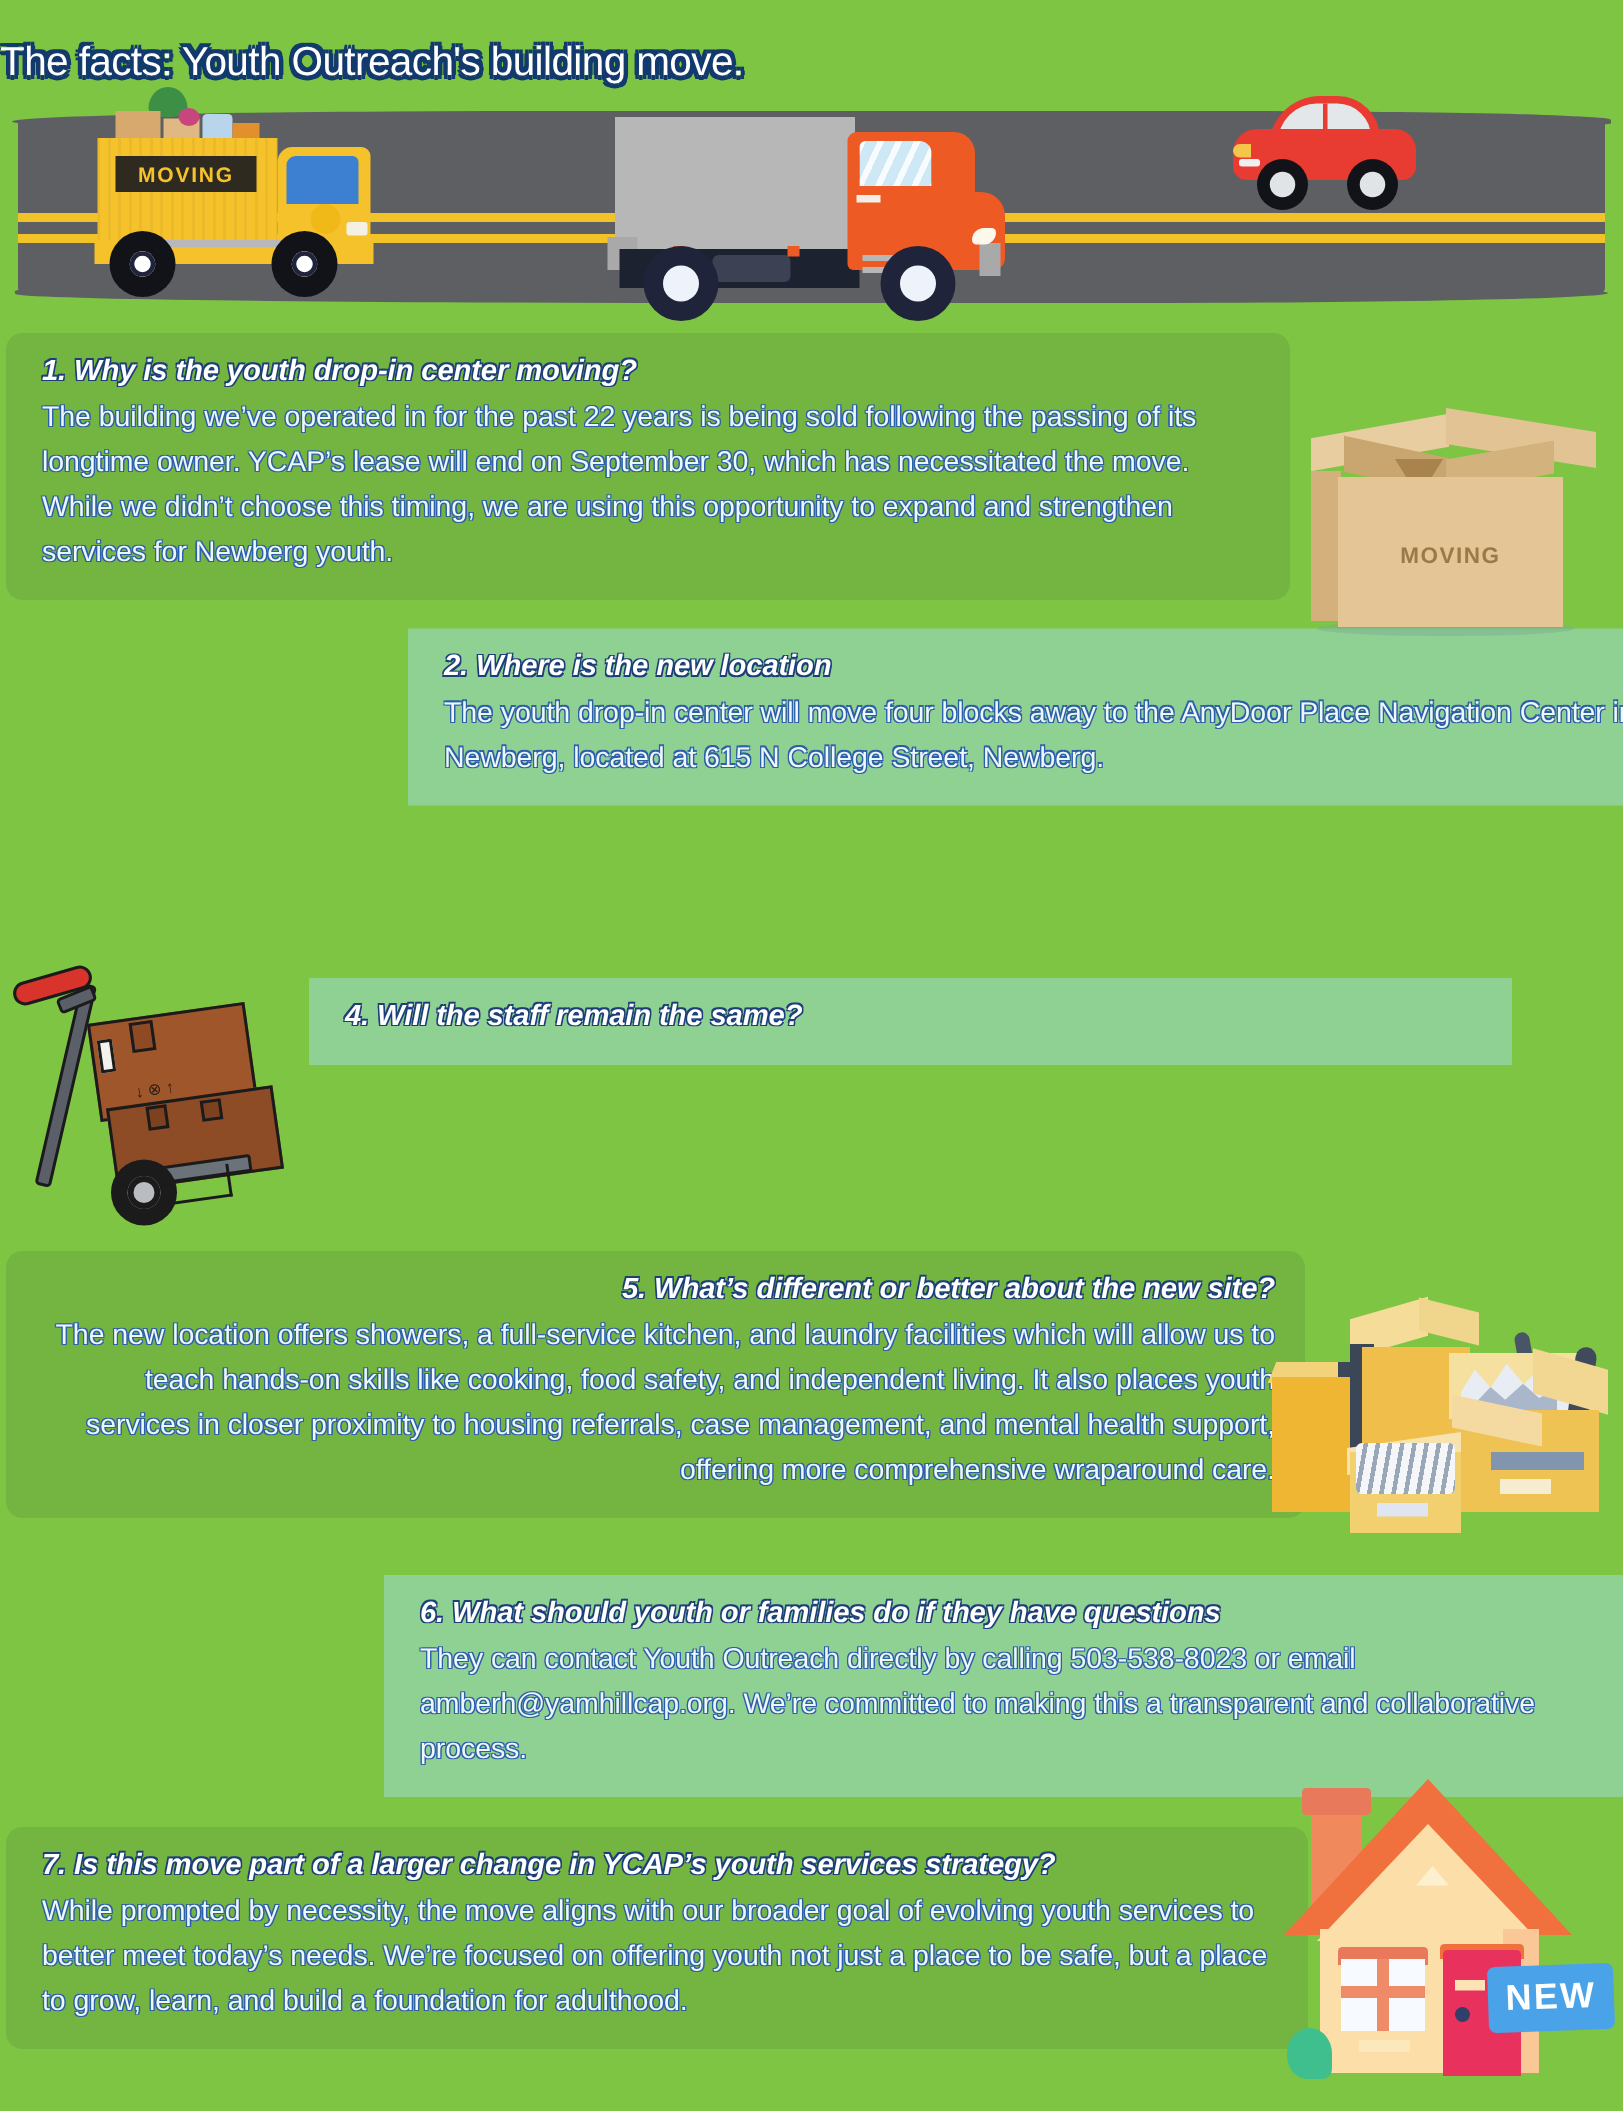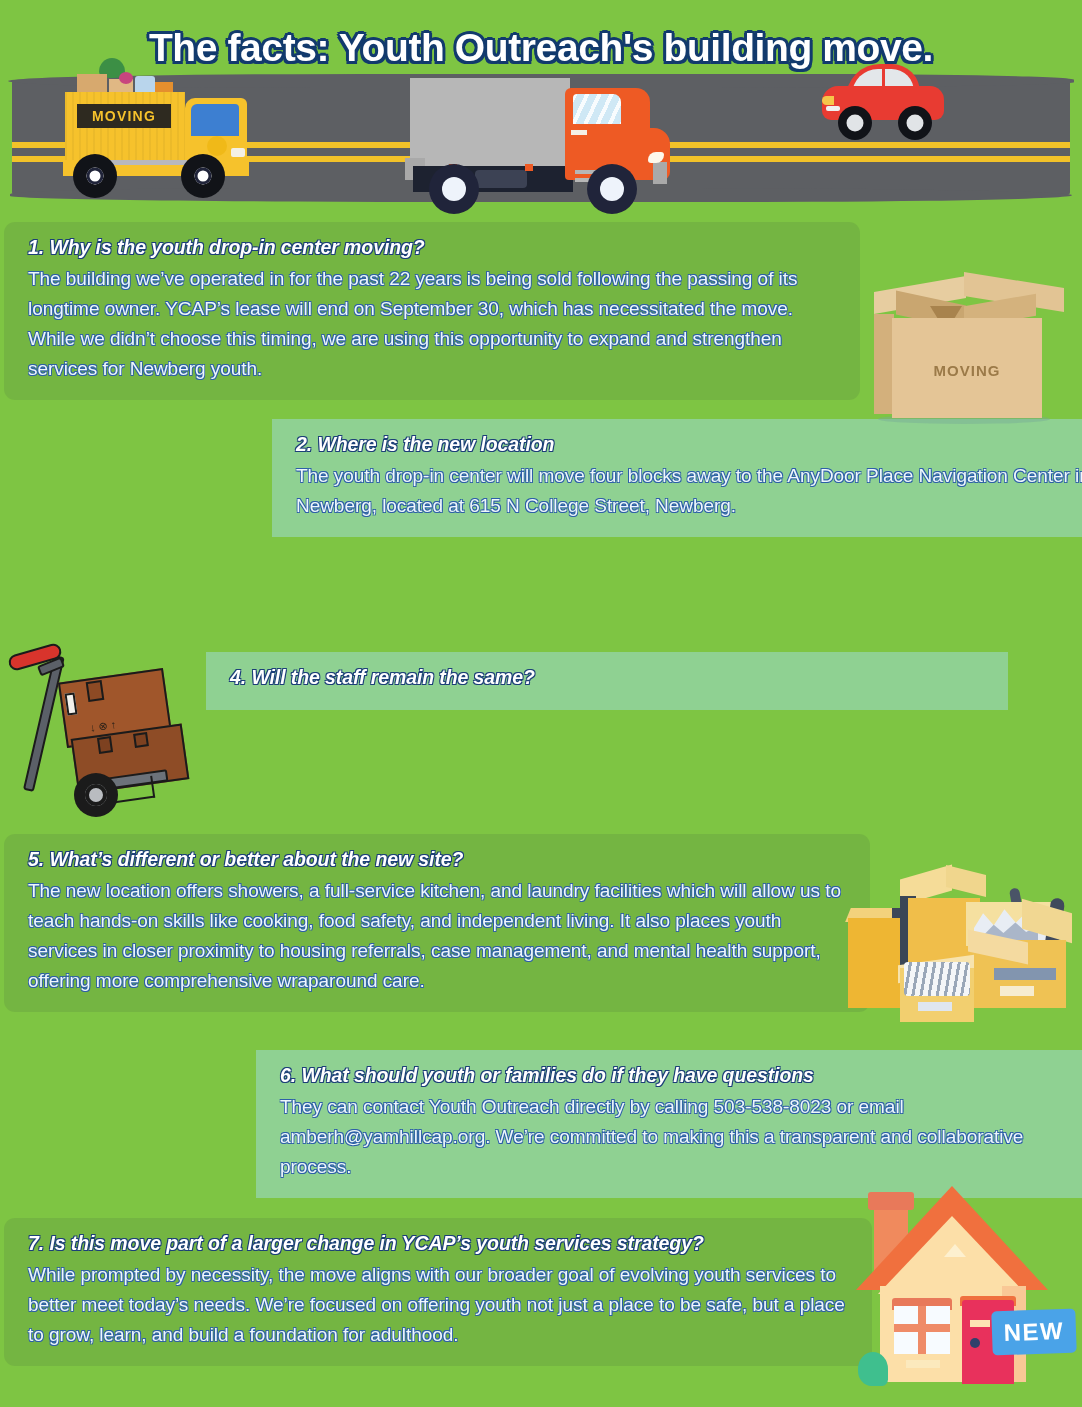--- a/index.html
+++ b/index.html
@@ -67,23 +67,22 @@
     background: #f2c229;
   }
   .road-line.l1 { top: 62px; }
   .road-line.l2 { top: 76px; }
 
   .title {
     position: absolute;
     left: 0;
     top: 26px;
     width: 1082px;
-    text-align: center;
-    font-size: 39px;
-    font-weight: 700;
+    font-size: 27px;
+    font-weight: 400;
     font-style: normal;
     letter-spacing: -0.4px;
     color: #ffffff;
     z-index: 30;
     text-shadow:
       -2.5px -2.5px 0 #123a6d, 2.5px -2.5px 0 #123a6d,
       -2.5px  2.5px 0 #123a6d, 2.5px  2.5px 0 #123a6d,
       -3px 0 0 #123a6d, 3px 0 0 #123a6d,
       0 -3px 0 #123a6d, 0 3px 0 #123a6d;
   }
@@ -328,21 +327,21 @@
     letter-spacing: -0.05px;
     text-shadow:
       -0.85px -0.85px 0 #2d5fa8, 0.85px -0.85px 0 #2d5fa8,
       -0.85px  0.85px 0 #2d5fa8, 0.85px  0.85px 0 #2d5fa8;
   }
 
   #panel-1 { left: 4px;   top: 222px; width: 856px; }
   #panel-2 { left: 272px; top: 403px; width: 922px; margin-top: 16px; }
   #panel-3 { left: 4px;   top: 552px; width: 736px; }
   #panel-4 { left: 206px; top: 652px; width: 802px; }
-  #panel-5 { left: 4px;   top: 834px; width: 866px; }
+  #panel-5 { left: 4px;   top: 834px; width: 866px; text-align: right; }
   #panel-6 { left: 256px; top: 1050px; width: 826px; }
   #panel-7 { left: 4px;   top: 1218px; width: 868px; }
 
   
 
   
   .box-moving {
     position: absolute; left: 868px; top: 268px;
     width: 200px; height: 160px; z-index: 5;
   }

